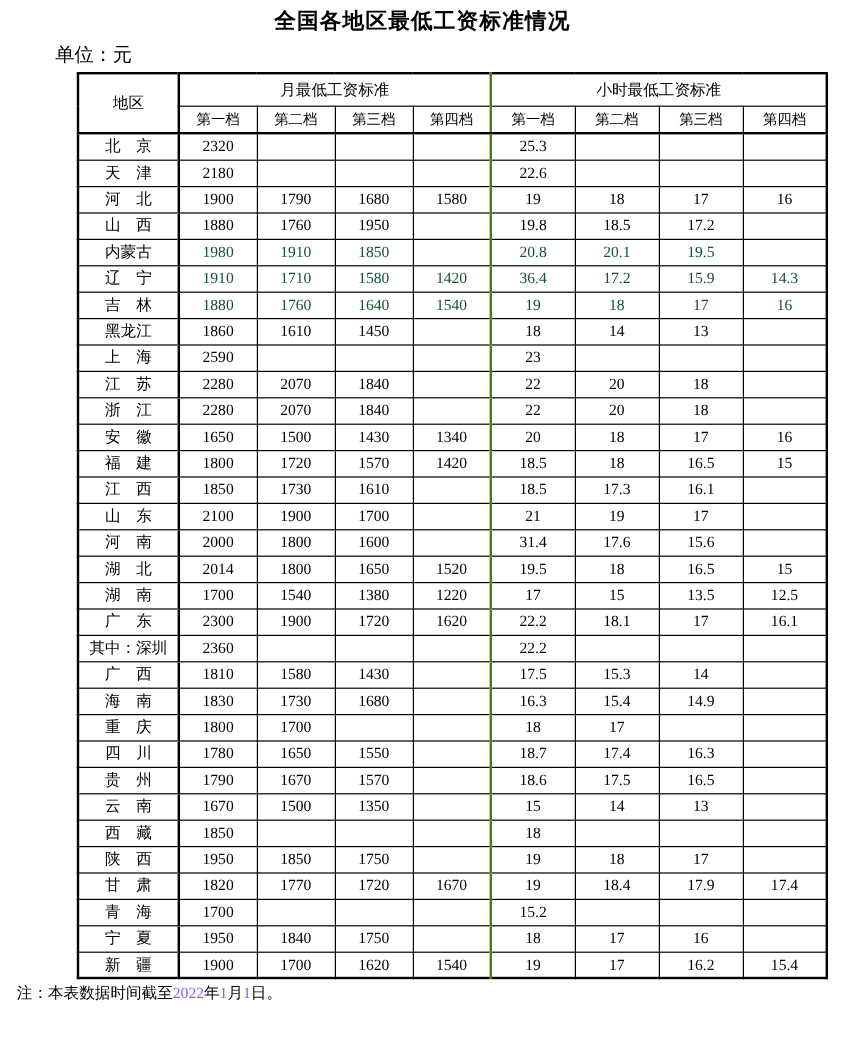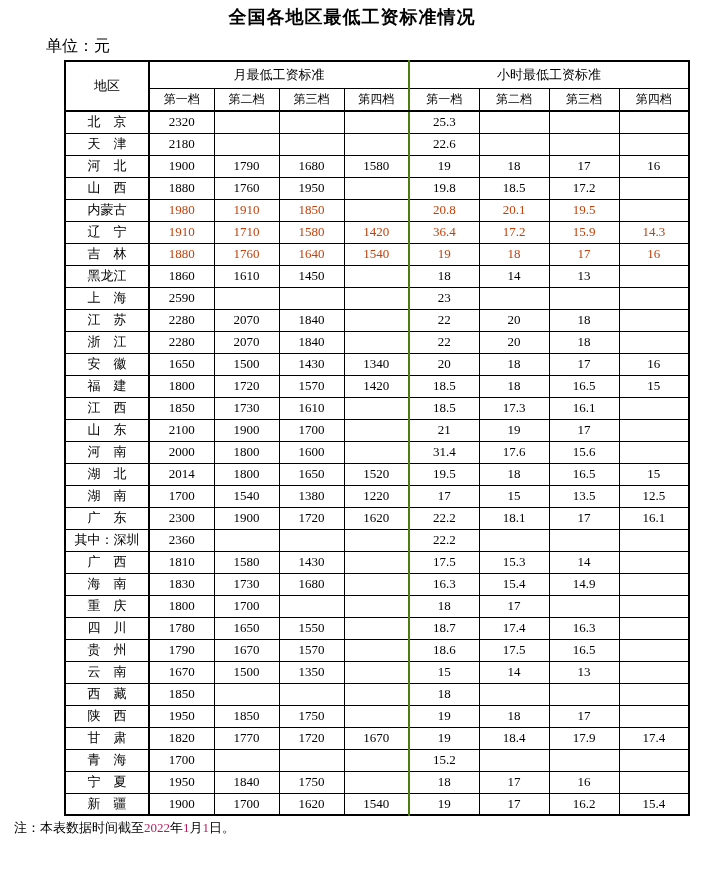--- a/index.html
+++ b/index.html
@@ -58,26 +58,26 @@
   .wage-table tbody tr { height: 22px; }
   .wage-table td.region {
     font-size: 13px;
     border-right: 2px solid #000;
   }
   .wage-table td.val {
     font-family: "Liberation Serif", "DejaVu Serif", serif;
     font-size: 13px;
   }
   .wage-table .hstart { border-left: 2px solid #4d7c0f; }
-  .wage-table tr.muted td.val { color: #c2410c; }
+  .wage-table tr.muted td.val { color: #14532d; }
   .footnote {
     font-size: 13px;
     margin: 3px 0 0 14px;
   }
-  .footnote .num { font-family: "Liberation Serif", "DejaVu Serif", serif; color: #be185d; text-align: right; }
+  .footnote .num { font-family: "Liberation Serif", "DejaVu Serif", serif; color: #8b5cf6; text-align: right; }
 </style>
 </head>
 <body>
 
 <div class="page">
   <h1 class="title">全国各地区最低工资标准情况</h1>
   <div class="unit-label">单位：元</div>
 
   <table class="wage-table">
     <colgroup>

